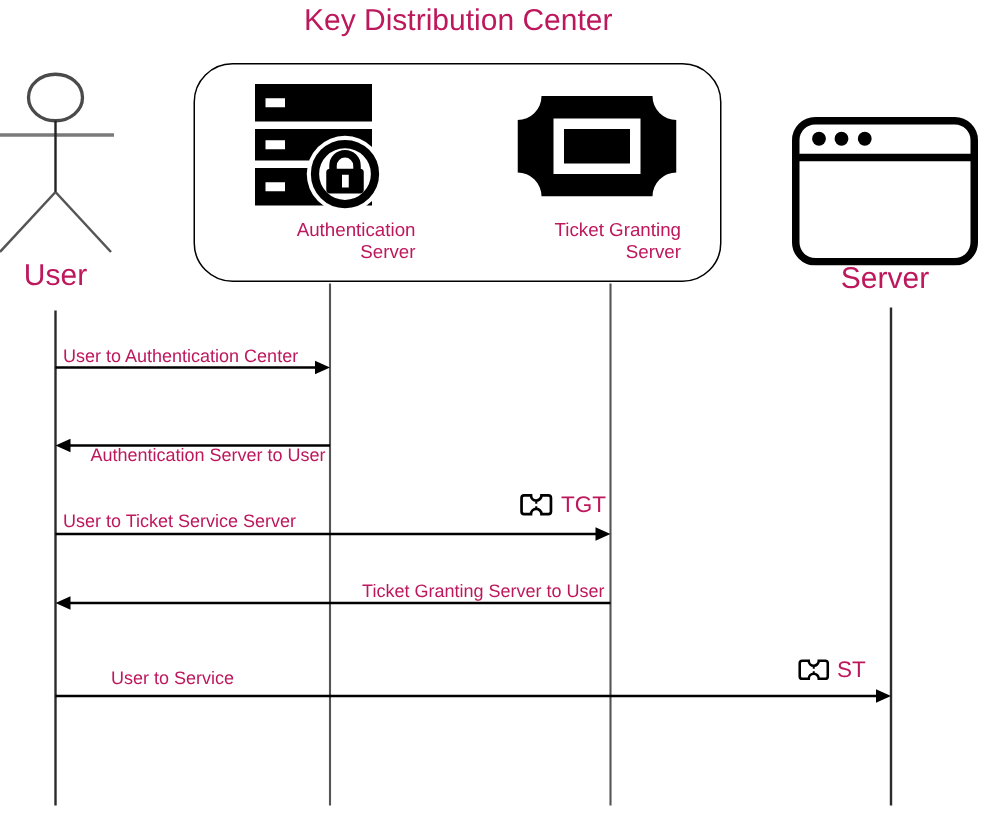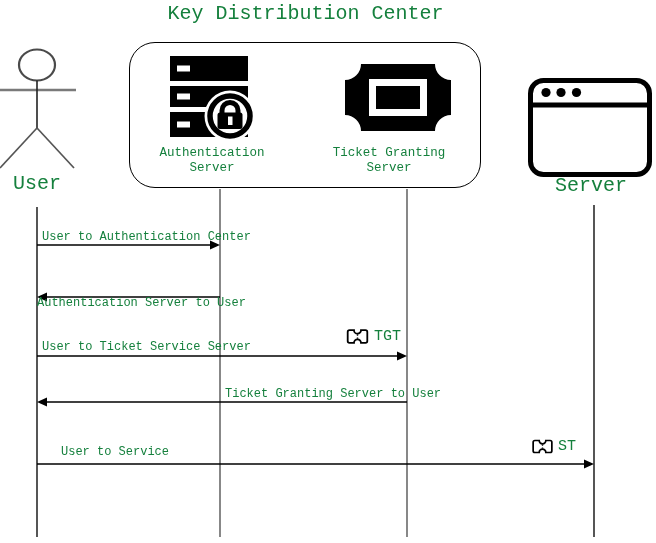--- a/index.html
+++ b/index.html
@@ -1,37 +1,37 @@
 <!DOCTYPE html>
 <html><head>
 <meta charset="utf-8">
 <style>
   html, body { margin: 0; padding: 0; background: #ffffff; }
   .canvas {
     position: relative;
     width: 656px;
     height: 543px;
     background: #ffffff;
-    font-family: Liberation Mono, monospace;
-    color: #15803d;
+    font-family: Liberation Sans, sans-serif;
+    color: #be185d;
     overflow: hidden;
   }
   .abs { position: absolute; }
   .title {
     left: 129px; top: 2px; width: 353px;
     font-size: 20px; line-height: 24px;
     text-align: center; white-space: nowrap;
   }
   .kdc-box {
     left: 129px; top: 42px; width: 350px; height: 144px;
     border: 1.5px solid #000; border-radius: 26px;
     background: #ffffff;
   }
   .plabel {
-    font-size: 12.5px; line-height: 15px; text-align: center;
+    font-size: 12.5px; line-height: 15px; text-align: right;
     white-space: nowrap;
   }
   .name-lg {
     font-size: 20px; line-height: 22px; text-align: center;
     white-space: nowrap;
   }
   .msg {
     font-size: 12px; line-height: 14px; white-space: nowrap;
   }
   .badge {

